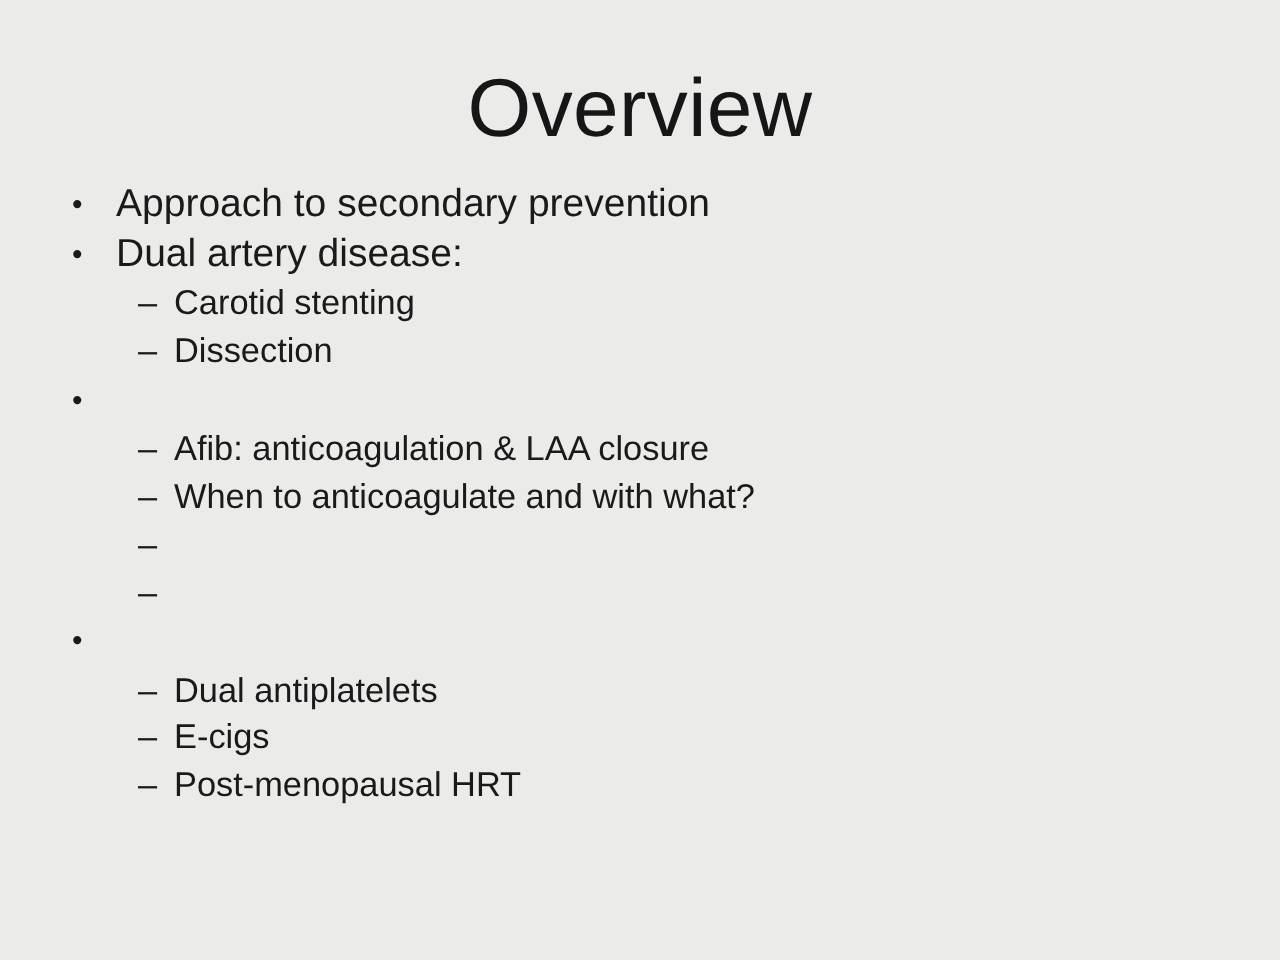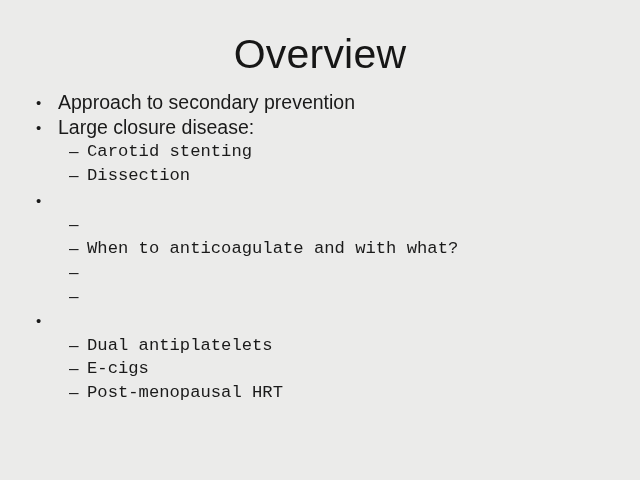--- a/index.html
+++ b/index.html
@@ -72,52 +72,52 @@
   .level-2 .marker {
     width: 18px;
     flex: 0 0 18px;
     font-size: 17.2px;
     line-height: 23.8px;
     text-align: left;
     color: #1a1a1a;
   }
   .level-2 .bullet-text {
     white-space: nowrap;
-    font-family: Liberation Mono, monospace;
   }
 </style>
 </head>
 <body>
 
 <div class="slide">
 
   <div class="slide-title">Overview</div>
 
   <ul class="body-list">
       <li class="bullet-row level-1">
         <span class="marker">•</span>
         <span class="bullet-text">Approach to secondary prevention</span>
       </li>
       <li class="bullet-row level-1">
         <span class="marker">•</span>
-        <span class="bullet-text">Large closure disease:</span>
+        <span class="bullet-text">Dual artery disease:</span>
       </li>
       <li class="bullet-row level-2">
         <span class="marker">–</span>
         <span class="bullet-text">Carotid stenting</span>
       </li>
       <li class="bullet-row level-2">
         <span class="marker">–</span>
         <span class="bullet-text">Dissection</span>
       </li>
       <li class="bullet-row level-1">
         <span class="marker">•</span>
       </li>
       <li class="bullet-row level-2">
         <span class="marker">–</span>
+        <span class="bullet-text">Afib: anticoagulation &amp; LAA closure</span>
       </li>
       <li class="bullet-row level-2">
         <span class="marker">–</span>
         <span class="bullet-text">When to anticoagulate and with what?</span>
       </li>
       <li class="bullet-row level-2">
         <span class="marker">–</span>
       </li>
       <li class="bullet-row level-2">
         <span class="marker">–</span>

